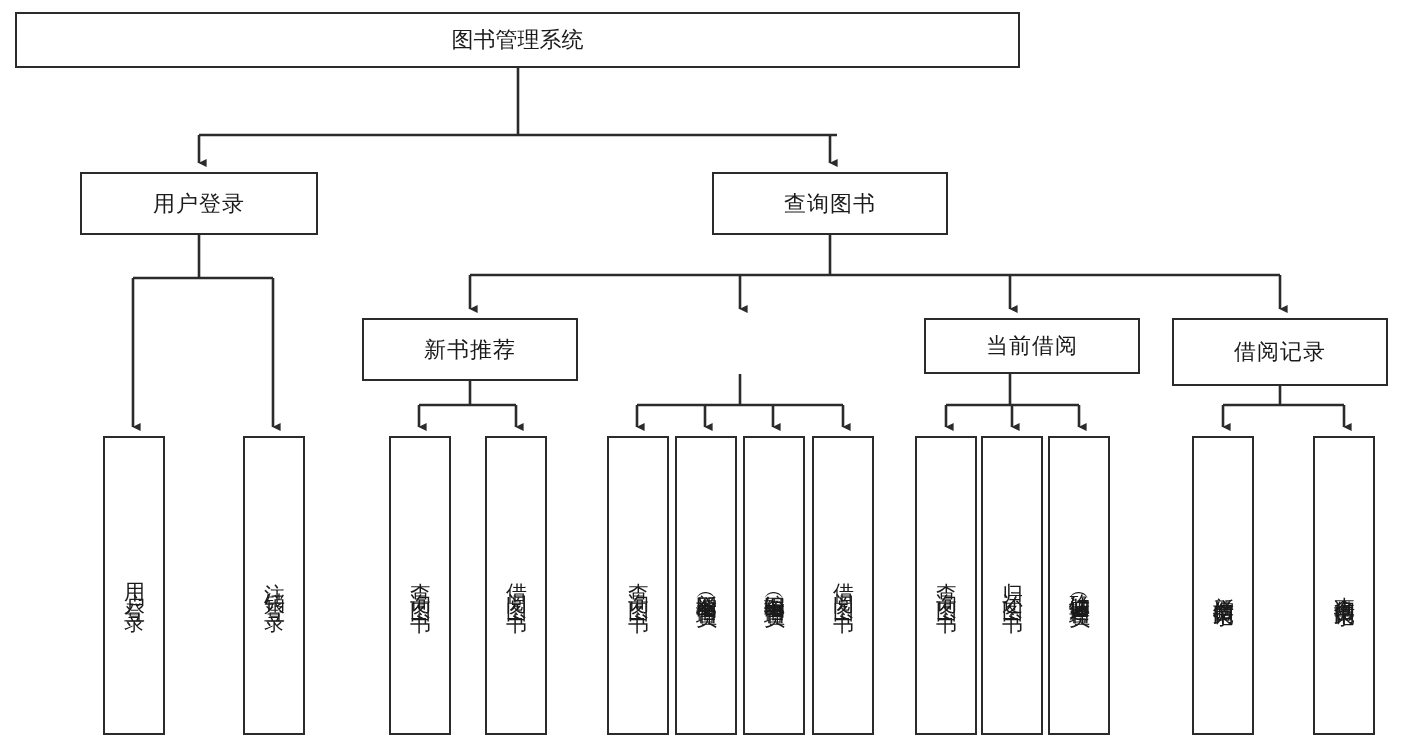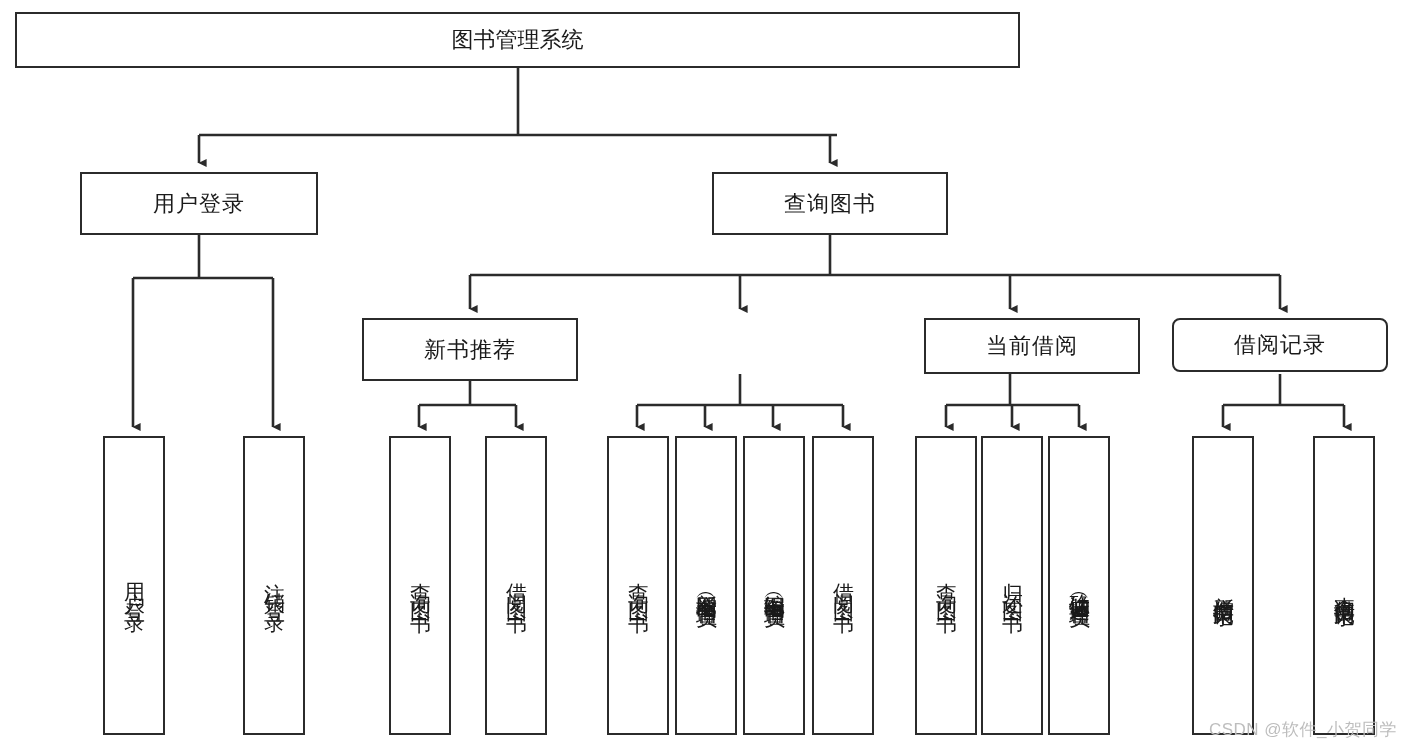--- a/index.html
+++ b/index.html
@@ -77,21 +77,21 @@
     </g>
   </svg>
 
   <div class="box root" style="left:15px;top:12px;width:1005px;height:56px;">图书管理系统</div>
 
   <div class="box h" style="left:80px;top:172px;width:238px;height:63px;">用户登录</div>
   <div class="box h" style="left:712px;top:172px;width:236px;height:63px;">查询图书</div>
 
   <div class="box h" style="left:362px;top:318px;width:216px;height:63px;">新书推荐</div>
   <div class="box h" style="left:902px;top:318px;width:216px;height:56px;margin-left:22px;">当前借阅</div>
-  <div class="box h" style="left:1172px;top:318px;width:216px;height:54px;border-radius:8px;">借阅记录</div>
+  <div class="box h" style="left:1172px;top:318px;width:216px;height:68px;">借阅记录</div>
 
   <div class="leaf" style="left:103px;top:436px;width:62px;height:299px;">
     <span class="vtext short">用户登录</span>
   </div>
   <div class="leaf" style="left:243px;top:436px;width:62px;height:299px;">
     <span class="vtext short">注销登录</span>
   </div>
 
   <div class="leaf" style="left:389px;top:436px;width:62px;height:299px;">
     <span class="vtext short">查询图书</span>
@@ -123,15 +123,14 @@
     <span class="vtext">确认归还（管理员）</span>
   </div>
 
   <div class="leaf" style="left:1192px;top:436px;width:62px;height:299px;">
     <span class="vtext">新增借阅记录</span>
   </div>
   <div class="leaf" style="left:1313px;top:436px;width:62px;height:299px;">
     <span class="vtext">查询借阅记录</span>
   </div>
 
-  <div class="watermark">CSDN @软件_小贺同学</div>
 
 </div>
 
 </body></html>

